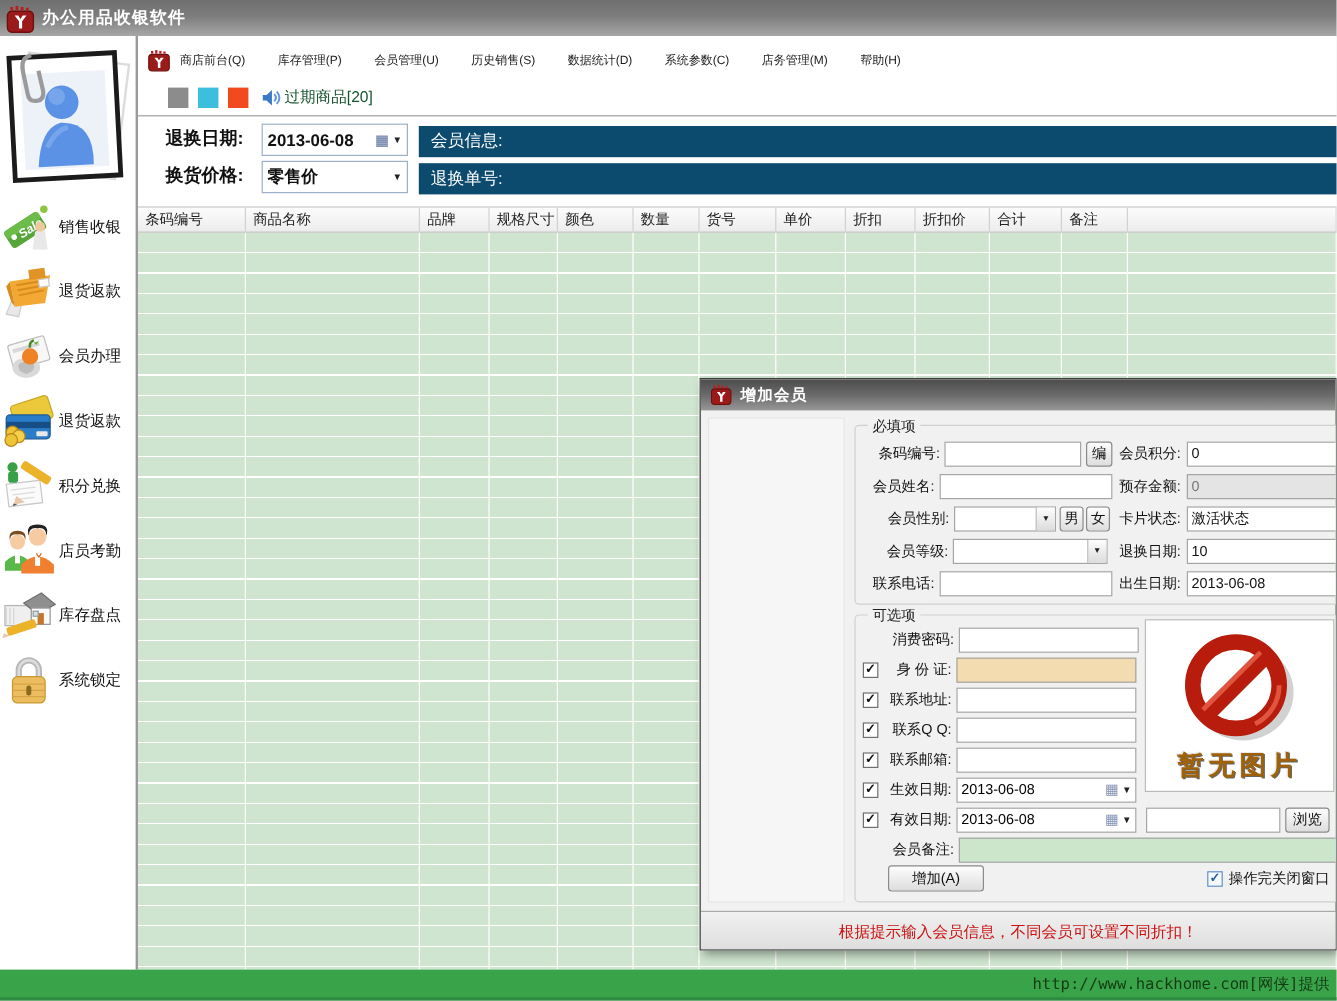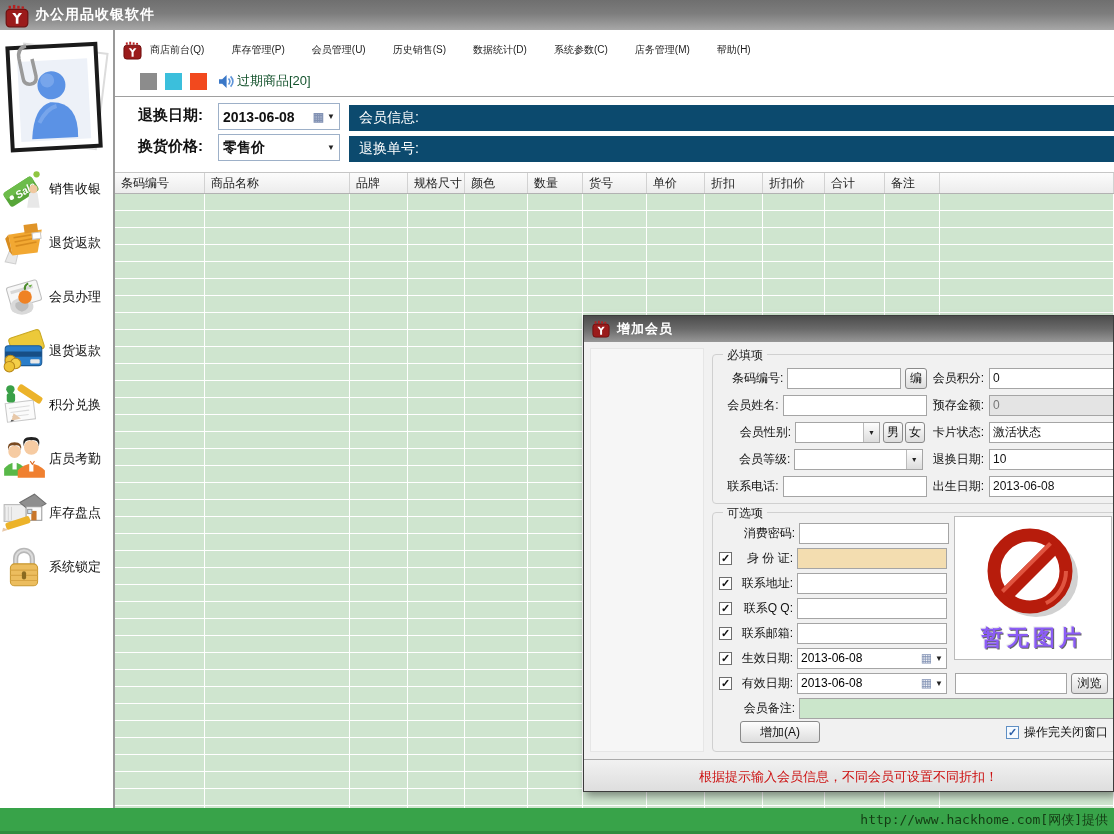--- a/index.html
+++ b/index.html
@@ -83,21 +83,21 @@
     display:inline-flex;align-items:center;justify-content:center;font-size:11px;font-weight:bold;color:#111;flex:0 0 13px;}
   .cb::after{content:"\2713";line-height:1;}
   .cb.blue{border-color:#5f8fc4;color:#2b5fa8;background:#f5faff;}
   .datebox{box-sizing:border-box;height:21px;border:1px solid #a5a5a5;background:#fff;display:flex;align-items:center;
     font-size:12px;padding:0 3px;}
   .datebox .grow{flex:1;}
   .imgbox{position:absolute;left:370px;top:200px;width:158px;height:144px;background:#fff;border:1px solid #bbb;
     box-sizing:border-box;overflow:hidden;}
   .imgbox svg{display:block;margin:6px auto 0;}
   .noimg{position:absolute;left:0;right:0;bottom:6px;text-align:center;font-size:22px;font-weight:bold;
-    color:#8b5cf6;letter-spacing:4px;text-shadow:1px 1px 0 #666,-1px -1px 0 #e8e8e8;}
+    color:#a16207;letter-spacing:4px;text-shadow:1px 1px 0 #666,-1px -1px 0 #e8e8e8;}
   .dlg-status{position:absolute;left:0;top:443px;width:100%;height:34px;
     background:linear-gradient(180deg,#f1f1f1,#dcdcdc);border-top:1px solid #aaa;
     display:flex;align-items:center;justify-content:center;}
   .dlg-status span{color:#cc1111;font-size:13px;}
 
   
   .footer{position:absolute;left:0;top:808px;width:1114px;height:26px;background:#38a349;
     border-bottom:3px solid #2f8c3f;box-sizing:border-box;display:flex;align-items:center;justify-content:flex-end;}
   .footer span{font-family:"DejaVu Sans Mono",monospace;font-size:13px;color:#143c14;margin-right:6px;}
 </style>

